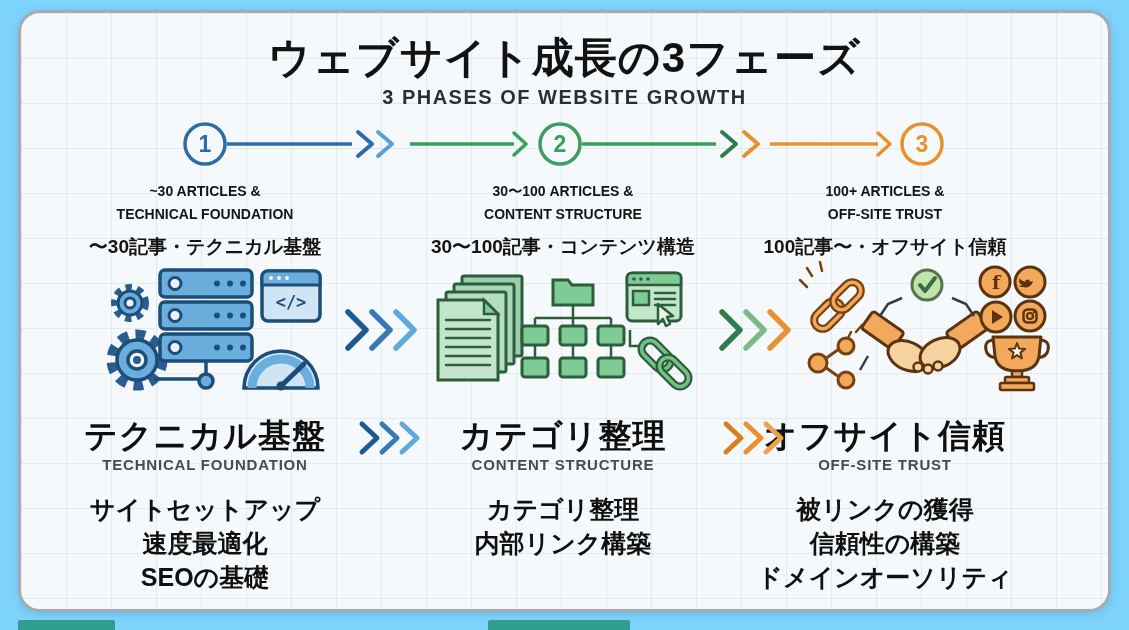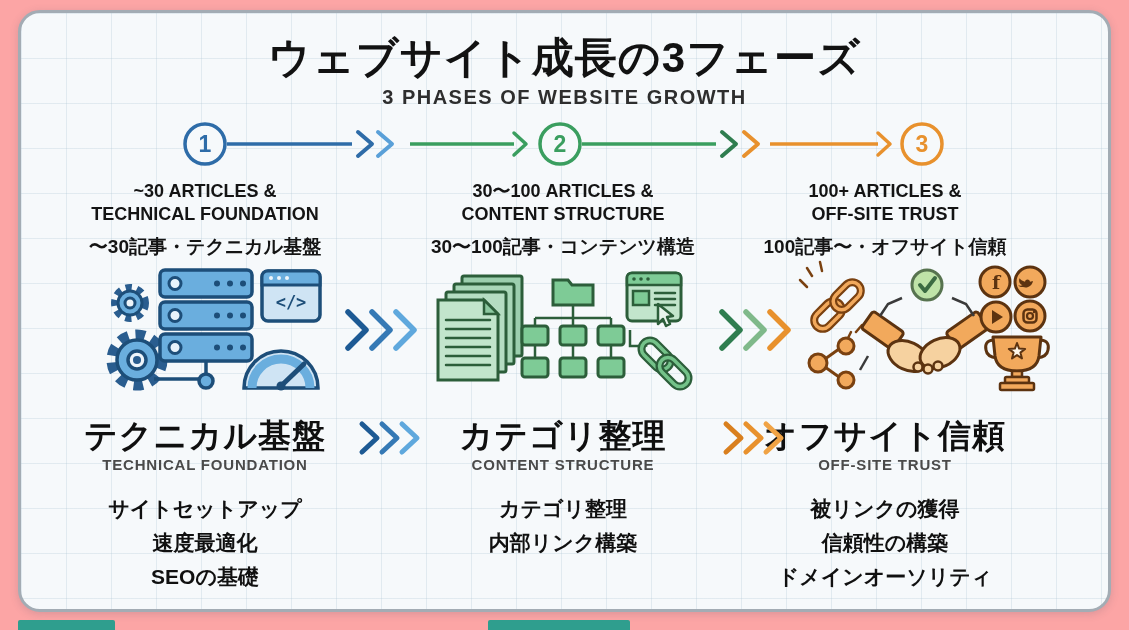--- a/index.html
+++ b/index.html
@@ -1,17 +1,17 @@
 <!DOCTYPE html>
 <html><head>
 <meta charset="utf-8">
 <style>
   * { margin:0; padding:0; box-sizing:border-box; }
   body { font-family:"Liberation Sans","DejaVu Sans",sans-serif; background:#e9eef2; }
-  .page { position:relative; width:1129px; height:630px; background:#fca5a5; overflow:hidden; }
+  .page { position:relative; width:1129px; height:630px; background:#7dd3fc; overflow:hidden; }
 
   .card {
     position:absolute; left:18px; top:10px; width:1093px; height:602px;
     background-color:#f6f9fb;
     background-image:
       linear-gradient(to right, rgba(176,199,215,0.30) 1px, transparent 1px),
       linear-gradient(to bottom, rgba(176,199,215,0.30) 1px, transparent 1px);
     background-size:45px 45px;
     border:3px solid #a3acb4; border-radius:22px;
     box-shadow:0 2px 8px rgba(60,80,100,0.18);
@@ -27,30 +27,30 @@
   }
 
   .timeline { position:absolute; left:0; top:116px; width:1129px; height:56px; }
 
   .col { position:absolute; text-align:center; }
   .col1 { left:30px;  width:350px; }
   .col2 { left:388px; width:350px; }
   .col3 { left:708px; width:354px; }
 
   .phase-header { top:180px; }
-  .phase-header .en { font-size:18px; font-weight:800; color:#141414; line-height:23px; }
+  .phase-header .en { font-size:14px; font-weight:800; color:#141414; line-height:23px; }
   .phase-header .jp { font-size:19px; font-weight:800; color:#141414; line-height:28px; margin-top:7px; }
 
   .icon-cluster { position:absolute; }
   .chev { position:absolute; }
 
   .big-title { top:414px; font-size:33px; font-weight:900; color:#0f0f0f; letter-spacing:1px; }
   .title-en  { top:456px; font-size:15px; font-weight:600; color:#4a4a4a; letter-spacing:0.8px; }
 
-  .bullets { top:492px; font-size:21px; font-weight:700; color:#101010; line-height:34px; }
+  .bullets { top:492px; font-size:25px; font-weight:700; color:#101010; line-height:34px; }
 
   .accent-bar { position:absolute; top:620px; height:10px; background:#2f9e8e; border-radius:2px 2px 0 0; }
   .accent-bar.b1 { left:18px; width:97px; }
   .accent-bar.b2 { left:488px; width:142px; }
 </style>
 </head>
 <body>
 
 <div class="page">
   <div class="card"></div>

